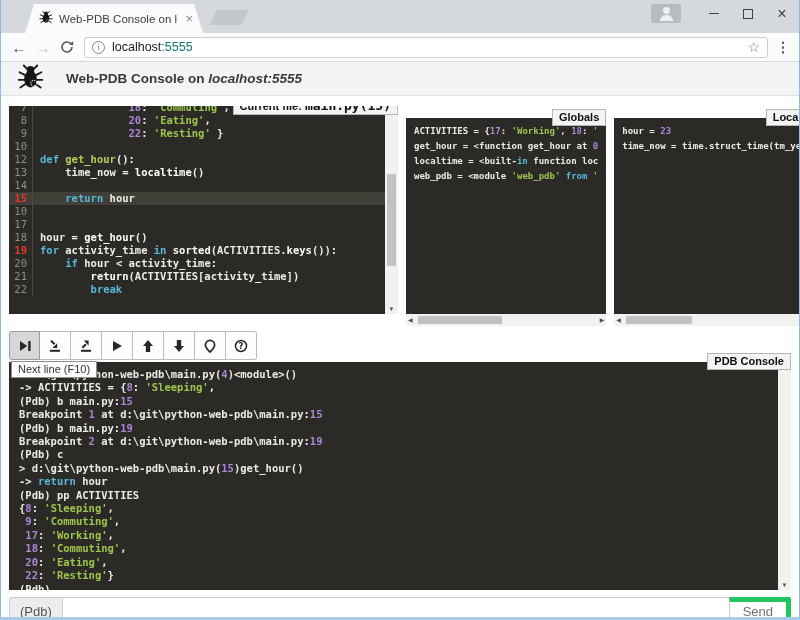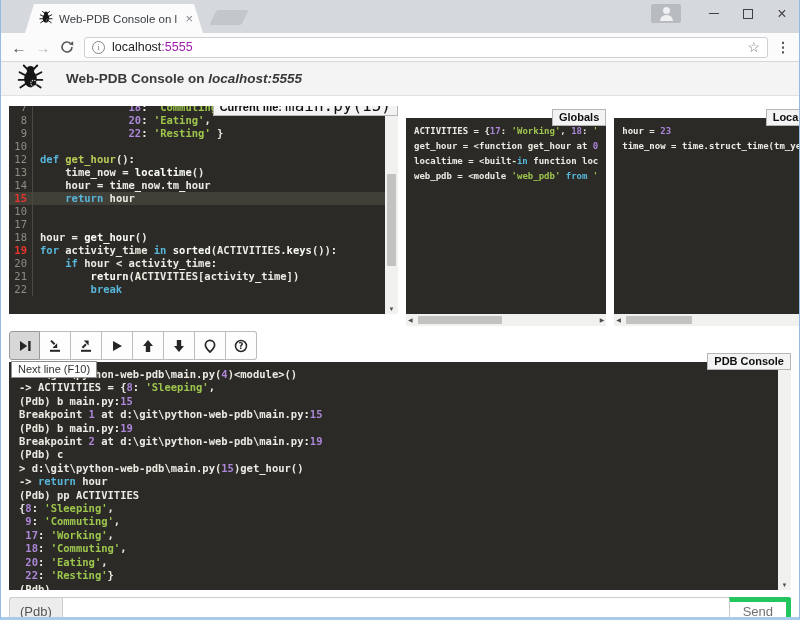--- a/index.html
+++ b/index.html
@@ -35,36 +35,36 @@
   .navbar{height:29px; background:#fbfbfc; border-bottom:1px solid #d7d8da; display:flex; align-items:center; padding:0 6px;}
   .nav-icon{width:24px; text-align:center; font-size:15px; line-height:15px;}
   .back-icon{color:#46494c;}
   .fwd-icon{color:#b9bcbf;}
   .reload-wrap{width:24px; display:flex; justify-content:center;}
   .urlbar{flex:1; height:21px; border:1px solid #cdcfd3; border-radius:3px; background:#fff;
     display:flex; align-items:center; padding:0 7px; gap:7px; margin:0 5px;}
   .info-icon{width:13px; height:13px; border:1px solid #80858a; border-radius:50%; color:#80858a;
     font-size:9px; line-height:11px; text-align:center; flex:0 0 13px; font-family:"Liberation Serif",serif;}
   .url-text{font-size:12.5px; color:#202124;}
-  .url-port{color:#a21caf;}
+  .url-port{color:#0f766e;}
   .star-icon{margin-left:auto; color:#767a7e; font-size:14px; line-height:14px;}
   .menu-icon{width:20px; text-align:center; color:#55585b; font-size:14px; font-weight:bold;}
 
   
   .app-header{height:34px; background:#f4f4f4; border-bottom:1px solid #e2e2e2;
     display:flex; align-items:center; padding:0 16px; gap:22px;}
   .app-title{font-size:13.5px; font-weight:bold; color:#37393b;}
   .app-title .host{font-style:italic;}
 
   
   .panels{display:flex; gap:8px; padding:10px 8px 0; align-items:flex-start;}
   .panel{position:relative; background:var(--panel-bg);}
   .panel-label{position:absolute; top:-9px; right:0; background:#f3f3f3; border:1px solid #b5b5b5;
     font-size:11px; font-weight:bold; color:#0f0f0f; padding:0 6px; line-height:15px; z-index:4; white-space:nowrap;}
-  .panel-label .mono{font-family:"DejaVu Sans Mono",monospace; font-weight:normal; font-size:16px;}
+  .panel-label .mono{font-family:"DejaVu Sans Mono",monospace; font-weight:bold; font-size:13px;}
 
   .code-panel{flex:0 0 389px; height:208px; display:flex; overflow:hidden;}
   .code-area{flex:1; overflow:hidden;}
   .code-lines{margin-top:-5px;}
   .code-row{display:flex; line-height:13px; font-family:"DejaVu Sans Mono",monospace;
     font-size:10.5px; font-weight:bold; color:var(--plain); white-space:pre;}
   .code-row.current{background:var(--current-line);}
   .gutter{flex:0 0 24px; text-align:right; padding-right:5px; color:#8f8e84; font-weight:normal;
     border-right:1px solid #4a4941; margin-right:7px;}
   .gutter.bp{color:var(--bp); font-weight:bold;}
@@ -197,21 +197,21 @@
         <b>Current file:</b> <span class="mono">main.py(15)</span>
       </div>
       <div class="code-area">
         <div class="code-lines">
             <div class="code-row"><span class="gutter">7</span><span><span class="s-p">              </span><span class="s-num">18</span><span class="s-p">: </span><span class="s-str">'Commuting'</span><span class="s-p">,</span></span></div>
             <div class="code-row"><span class="gutter">8</span><span><span class="s-p">              </span><span class="s-num">20</span><span class="s-p">: </span><span class="s-str">'Eating'</span><span class="s-p">,</span></span></div>
             <div class="code-row"><span class="gutter">9</span><span><span class="s-p">              </span><span class="s-num">22</span><span class="s-p">: </span><span class="s-str">'Resting'</span><span class="s-p"> }</span></span></div>
             <div class="code-row"><span class="gutter">10</span><span>&nbsp;</span></div>
             <div class="code-row"><span class="gutter">12</span><span><span class="s-kw">def</span><span class="s-p"> </span><span class="s-defn">get_hour</span><span class="s-p">():</span></span></div>
             <div class="code-row"><span class="gutter">13</span><span><span class="s-p">    time_now = </span><span class="s-fn">localtime</span><span class="s-p">()</span></span></div>
-            <div class="code-row"><span class="gutter">14</span><span><span class="s-p">    hour = time_now.tm_hour</span></span></div>
+            <div class="code-row"><span class="gutter">14</span></div>
             <div class="code-row current"><span class="gutter bp">15</span><span><span class="s-p">    </span><span class="s-kw">return</span><span class="s-p"> hour</span></span></div>
             <div class="code-row"><span class="gutter">10</span><span>&nbsp;</span></div>
             <div class="code-row"><span class="gutter">17</span><span>&nbsp;</span></div>
             <div class="code-row"><span class="gutter">18</span><span><span class="s-p">hour = </span><span class="s-fn">get_hour</span><span class="s-p">()</span></span></div>
             <div class="code-row"><span class="gutter bp">19</span><span><span class="s-kw">for</span><span class="s-p"> activity_time </span><span class="s-kw">in</span><span class="s-p"> </span><span class="s-fn">sorted</span><span class="s-p">(ACTIVITIES.</span><span class="s-fn">keys</span><span class="s-p">()):</span></span></div>
             <div class="code-row"><span class="gutter">20</span><span><span class="s-p">    </span><span class="s-kw">if</span><span class="s-p"> hour &lt; activity_time:</span></span></div>
             <div class="code-row"><span class="gutter">21</span><span><span class="s-p">        </span><span class="s-fn">return</span><span class="s-p">(ACTIVITIES[activity_time])</span></span></div>
             <div class="code-row"><span class="gutter">22</span><span><span class="s-p">        </span><span class="s-kw">break</span></span></div>
           </div>
       </div>

